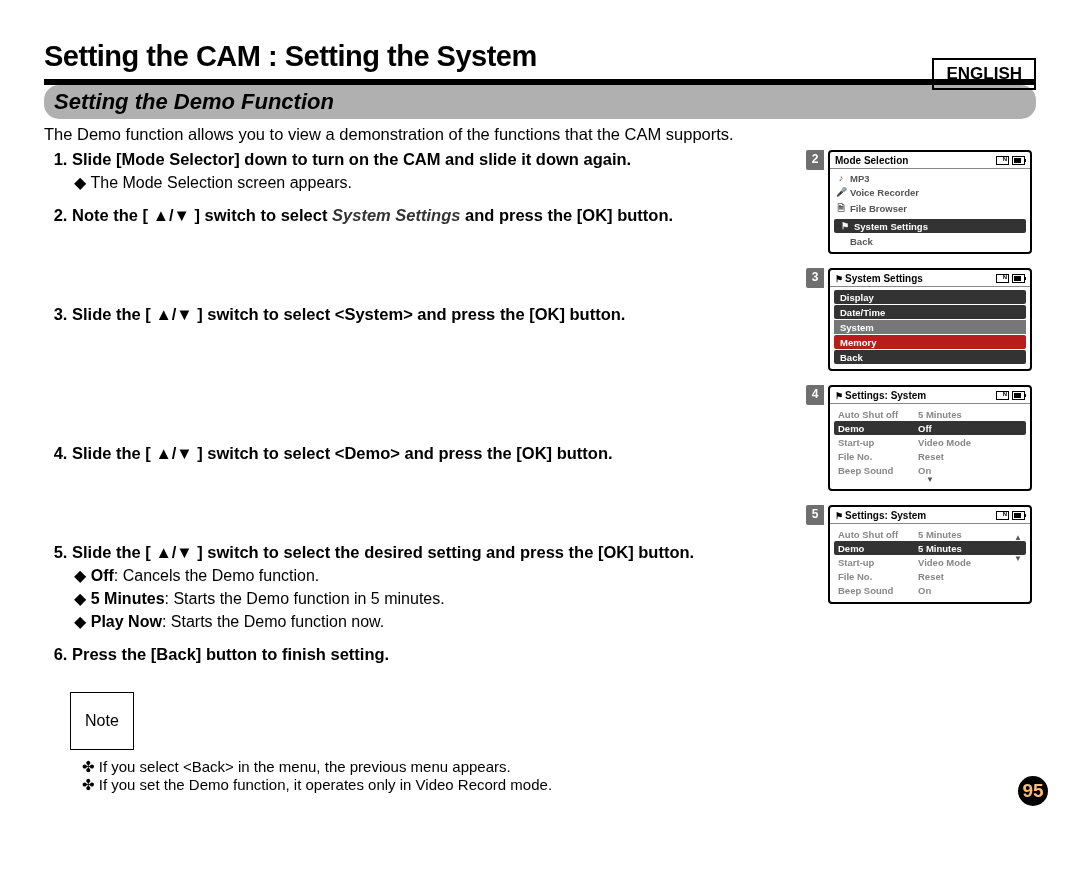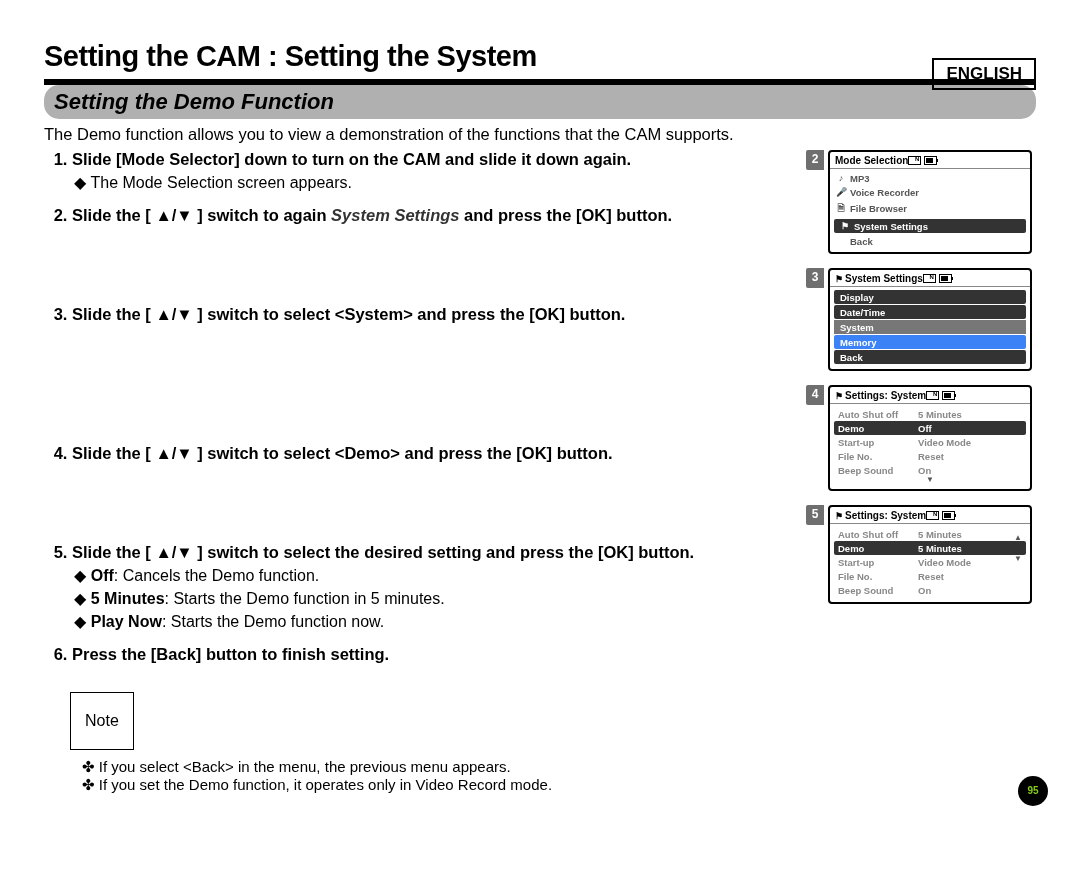--- a/index.html
+++ b/index.html
@@ -90,26 +90,26 @@
     list-style: none;
     font-size: 15px;
   }
   .note-list li::before { content: "✤ "; }
   .page-num {
     position: absolute;
     right: 32px;
     bottom: 18px;
     width: 30px; height: 30px;
     background: #000;
-    color: #84cc16;
+    color: #fdba74;
     border-radius: 50%;
     text-align: center;
     line-height: 30px;
     font-weight: bold;
-    font-size: 10px;
+    font-size: 19px;
   }
   
   .screen-wrap { display: flex; margin-bottom: 14px; }
   .screen-num {
     background: #6f6f6f;
     color: #fff;
     width: 18px;
     text-align: center;
     font-size: 12px;
     font-weight: bold;
@@ -121,20 +121,21 @@
   .screen {
     border: 2px solid #000;
     border-radius: 4px;
     width: 200px;
     background: #fff;
     font-size: 9.5px;
     overflow: hidden;
   }
   .screen-title {
     display: flex;
+    justify-content: space-between;
     align-items: center;
     padding: 3px 5px 2px 5px;
     font-weight: bold;
     border-bottom: 1px solid #888;
     font-size: 10px;
   }
   .screen-title .ticon { font-size: 9px; margin-right: 2px; }
   .icons-right { display: flex; gap: 3px; align-items: center; }
   .card-icon, .batt-icon {
     border: 1px solid #000;
@@ -195,21 +196,21 @@
   <div class="intro">The Demo function allows you to view a demonstration of the functions that the CAM supports.</div>
 
   <div class="columns">
     <div class="left">
       <ol class="steps">
         <li class="tight">
           <span>Slide [Mode Selector] down to turn on the CAM and slide it down again.</span>
           <div class="sub">The Mode Selection screen appears.</div>
         </li>
         <li style="margin-bottom:80px;">
-          <span>Slide the [ ▲/▼ ] switch to again </span><span class="italic-sys">System Settings</span><span> and press the [OK] button.</span>
+          <span>Note the [ ▲/▼ ] switch to select </span><span class="italic-sys">System Settings</span><span> and press the [OK] button.</span>
         </li>
         <li style="margin-bottom:120px;">Slide the [ ▲/▼ ] switch to select &lt;System&gt; and press the [OK] button.</li>
         <li style="margin-bottom:80px;">Slide the [ ▲/▼ ] switch to select &lt;Demo&gt; and press the [OK] button.</li>
         <li class="tight">
           <span>Slide the [ ▲/▼ ] switch to select the desired setting and press the [OK] button.</span>
           <div class="sub"><b>Off</b><span style="font-weight:normal">: Cancels the Demo function.</span></div>
           <div class="sub"><b>5 Minutes</b><span style="font-weight:normal">: Starts the Demo function in 5 minutes.</span></div>
           <div class="sub"><b>Play Now</b><span style="font-weight:normal">: Starts the Demo function now.</span></div>
         </li>
         <li class="tight">Press the [Back] button to finish setting.</li>
@@ -272,21 +273,21 @@
           <div class="menu-rows">
             <div class="menu-row hl" style="background:#333">
                 <span>Display</span>
               </div>
             <div class="menu-row hl" style="background:#333">
                 <span>Date/Time</span>
               </div>
             <div class="menu-row sel">
                 <span>System</span>
               </div>
-            <div class="menu-row hl" style="background:#3b82f6">
+            <div class="menu-row hl" style="background:#b91c1c">
                 <span>Memory</span>
               </div>
             <div class="menu-row hl" style="background:#333">
                 <span>Back</span>
               </div>
           </div>
         </div>
       </div>
 
       <div class="screen-wrap">

